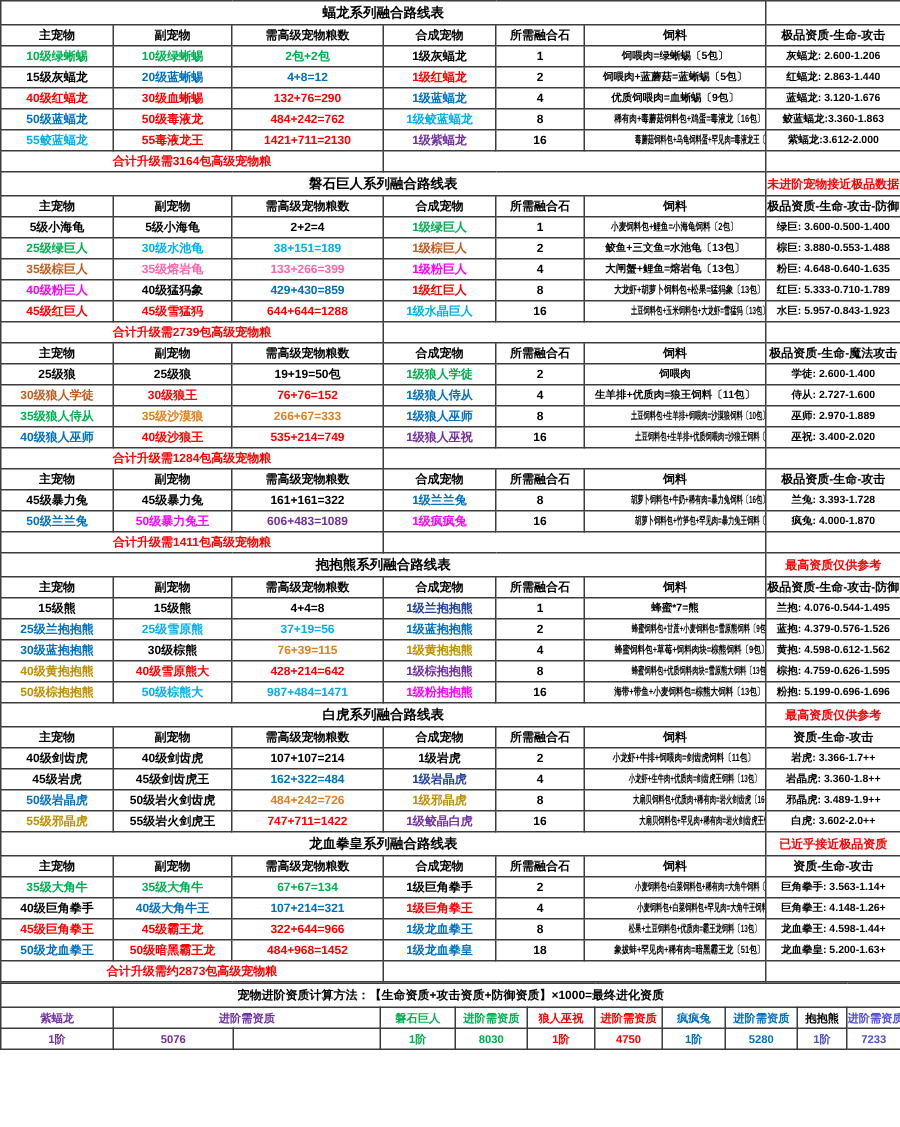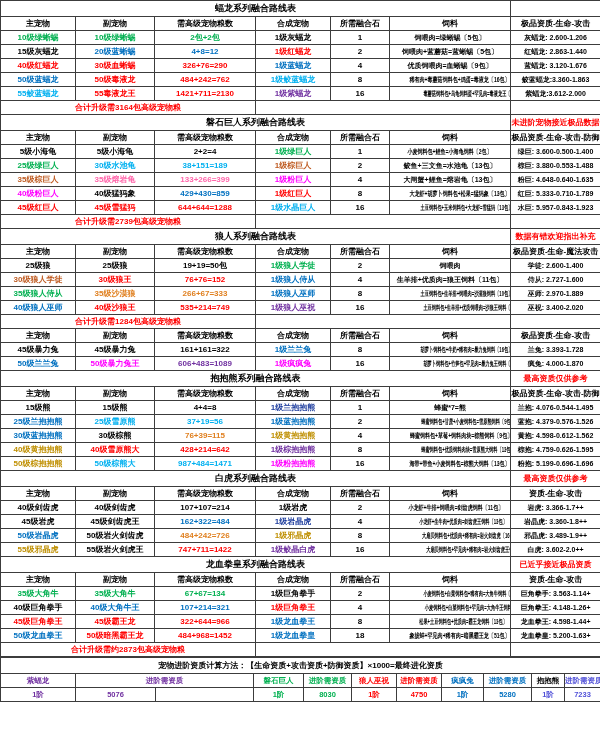--- a/index.html
+++ b/index.html
@@ -60,21 +60,21 @@
           <td style="color: rgb(0, 112, 192);">20级蓝蜥蜴</td>
           <td style="color: rgb(0, 112, 192);">4+8=12</td>
           <td style="color: rgb(255, 0, 0);">1级红蝠龙</td>
           <td style="color: rgb(0, 0, 0);">2</td>
           <td class="feed" style="color: rgb(0, 0, 0);"><span class="sq">饲喂肉+蓝蘑菇=蓝蜥蜴〔5包〕</span></td>
           <td class="qual" style="color: rgb(0, 0, 0);">红蝠龙: 2.863-1.440</td>
         </tr>
         <tr>
           <td style="color: rgb(255, 0, 0);">40级红蝠龙</td>
           <td style="color: rgb(255, 0, 0);">30级血蜥蜴</td>
-          <td style="color: rgb(255, 0, 0);">326+76=290</td>
+          <td style="color: rgb(255, 0, 0);">132+76=290</td>
           <td style="color: rgb(0, 112, 192);">1级蓝蝠龙</td>
           <td style="color: rgb(0, 0, 0);">4</td>
           <td class="feed" style="color: rgb(0, 0, 0);"><span class="sq">优质饲喂肉=血蜥蜴〔9包〕</span></td>
           <td class="qual" style="color: rgb(0, 0, 0);">蓝蝠龙: 3.120-1.676</td>
         </tr>
         <tr>
           <td style="color: rgb(0, 112, 192);">50级蓝蝠龙</td>
           <td style="color: rgb(255, 0, 0);">50级毒液龙</td>
           <td style="color: rgb(255, 0, 0);">484+242=762</td>
           <td style="color: rgb(0, 176, 240);">1级鲛蓝蝠龙</td>
@@ -152,24 +152,20 @@
           <td style="color: rgb(0, 176, 240);">1级水晶巨人</td>
           <td style="color: rgb(0, 0, 0);">16</td>
           <td class="feed" style="color: rgb(0, 0, 0);"><span class="sq" style="transform: scaleX(0.6);">土豆饲料包+玉米饲料包+大龙虾=雪猛犸〔13包〕</span></td>
           <td class="qual" style="color: rgb(0, 0, 0);">水巨: 5.957-0.843-1.923</td>
         </tr>
         <tr>
           <td colspan="3" class="total">合计升级需2739包高级宠物粮</td>
           <td colspan="3"></td>
           <td></td>
         </tr>
-        <tr style="height: 15px;">
-          <td colspan="6" class="sec-title">狼人系列融合路线表</td>
-          <td class="note">数据有错欢迎指出补充</td>
-        </tr>
         <tr>
           <td>主宠物</td>
           <td>副宠物</td>
           <td>需高级宠物粮数</td>
           <td>合成宠物</td>
           <td>所需融合石</td>
           <td>饲料</td>
           <td>极品资质-生命-魔法攻击</td>
         </tr>
         <tr>
@@ -232,20 +228,25 @@
           <td class="qual" style="color: rgb(0, 0, 0);">兰兔: 3.393-1.728</td>
         </tr>
         <tr>
           <td style="color: rgb(0, 112, 192);">50级兰兰兔</td>
           <td style="color: rgb(255, 0, 255);">50级暴力兔王</td>
           <td style="color: rgb(112, 48, 160);">606+483=1089</td>
           <td style="color: rgb(255, 0, 255);">1级疯疯兔</td>
           <td style="color: rgb(0, 0, 0);">16</td>
           <td class="feed" style="color: rgb(0, 0, 0);"><span class="sq" style="transform: scaleX(0.6);">胡萝卜饲料包+竹笋包+罕见肉=暴力兔王饲料〔21包〕</span></td>
           <td class="qual" style="color: rgb(0, 0, 0);">疯兔: 4.000-1.870</td>
+        </tr>
+        <tr>
+          <td colspan="3" class="total">合计升级需1411包高级宠物粮</td>
+          <td colspan="3"></td>
+          <td></td>
         </tr>
         <tr style="height: 15px;">
           <td colspan="6" class="sec-title">抱抱熊系列融合路线表</td>
           <td class="note">最高资质仅供参考</td>
         </tr>
         <tr>
           <td>主宠物</td>
           <td>副宠物</td>
           <td>需高级宠物粮数</td>
           <td>合成宠物</td>

